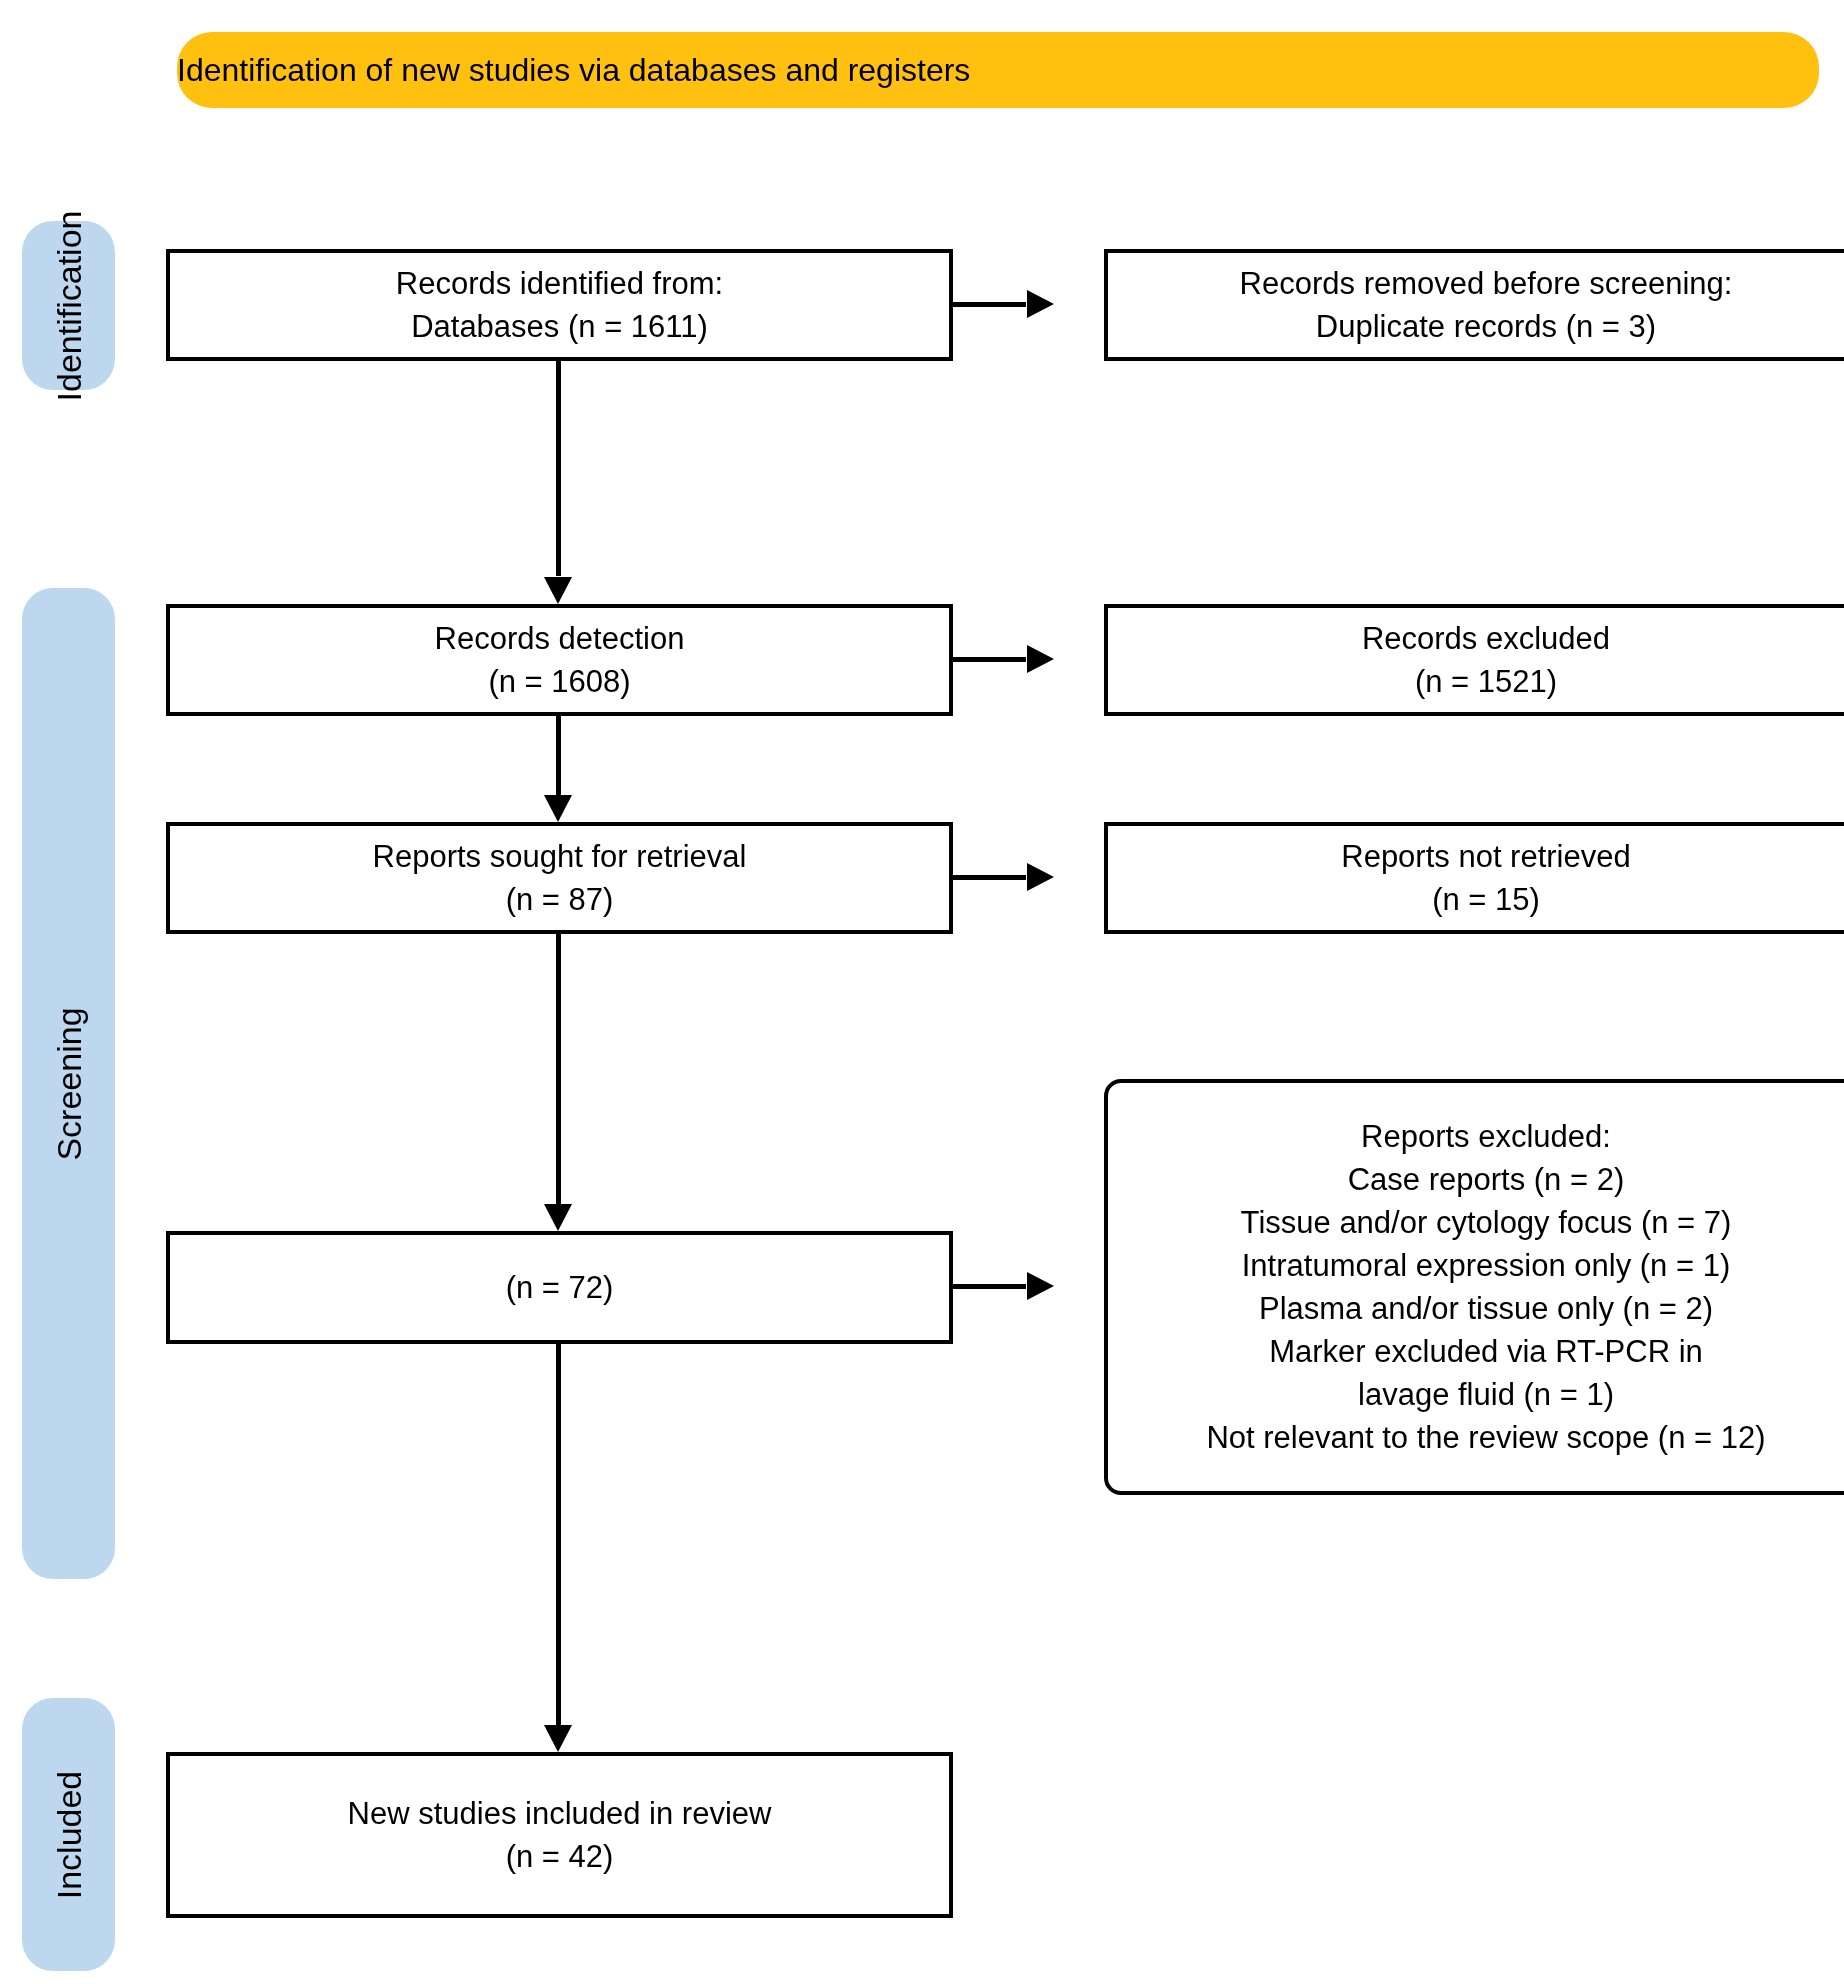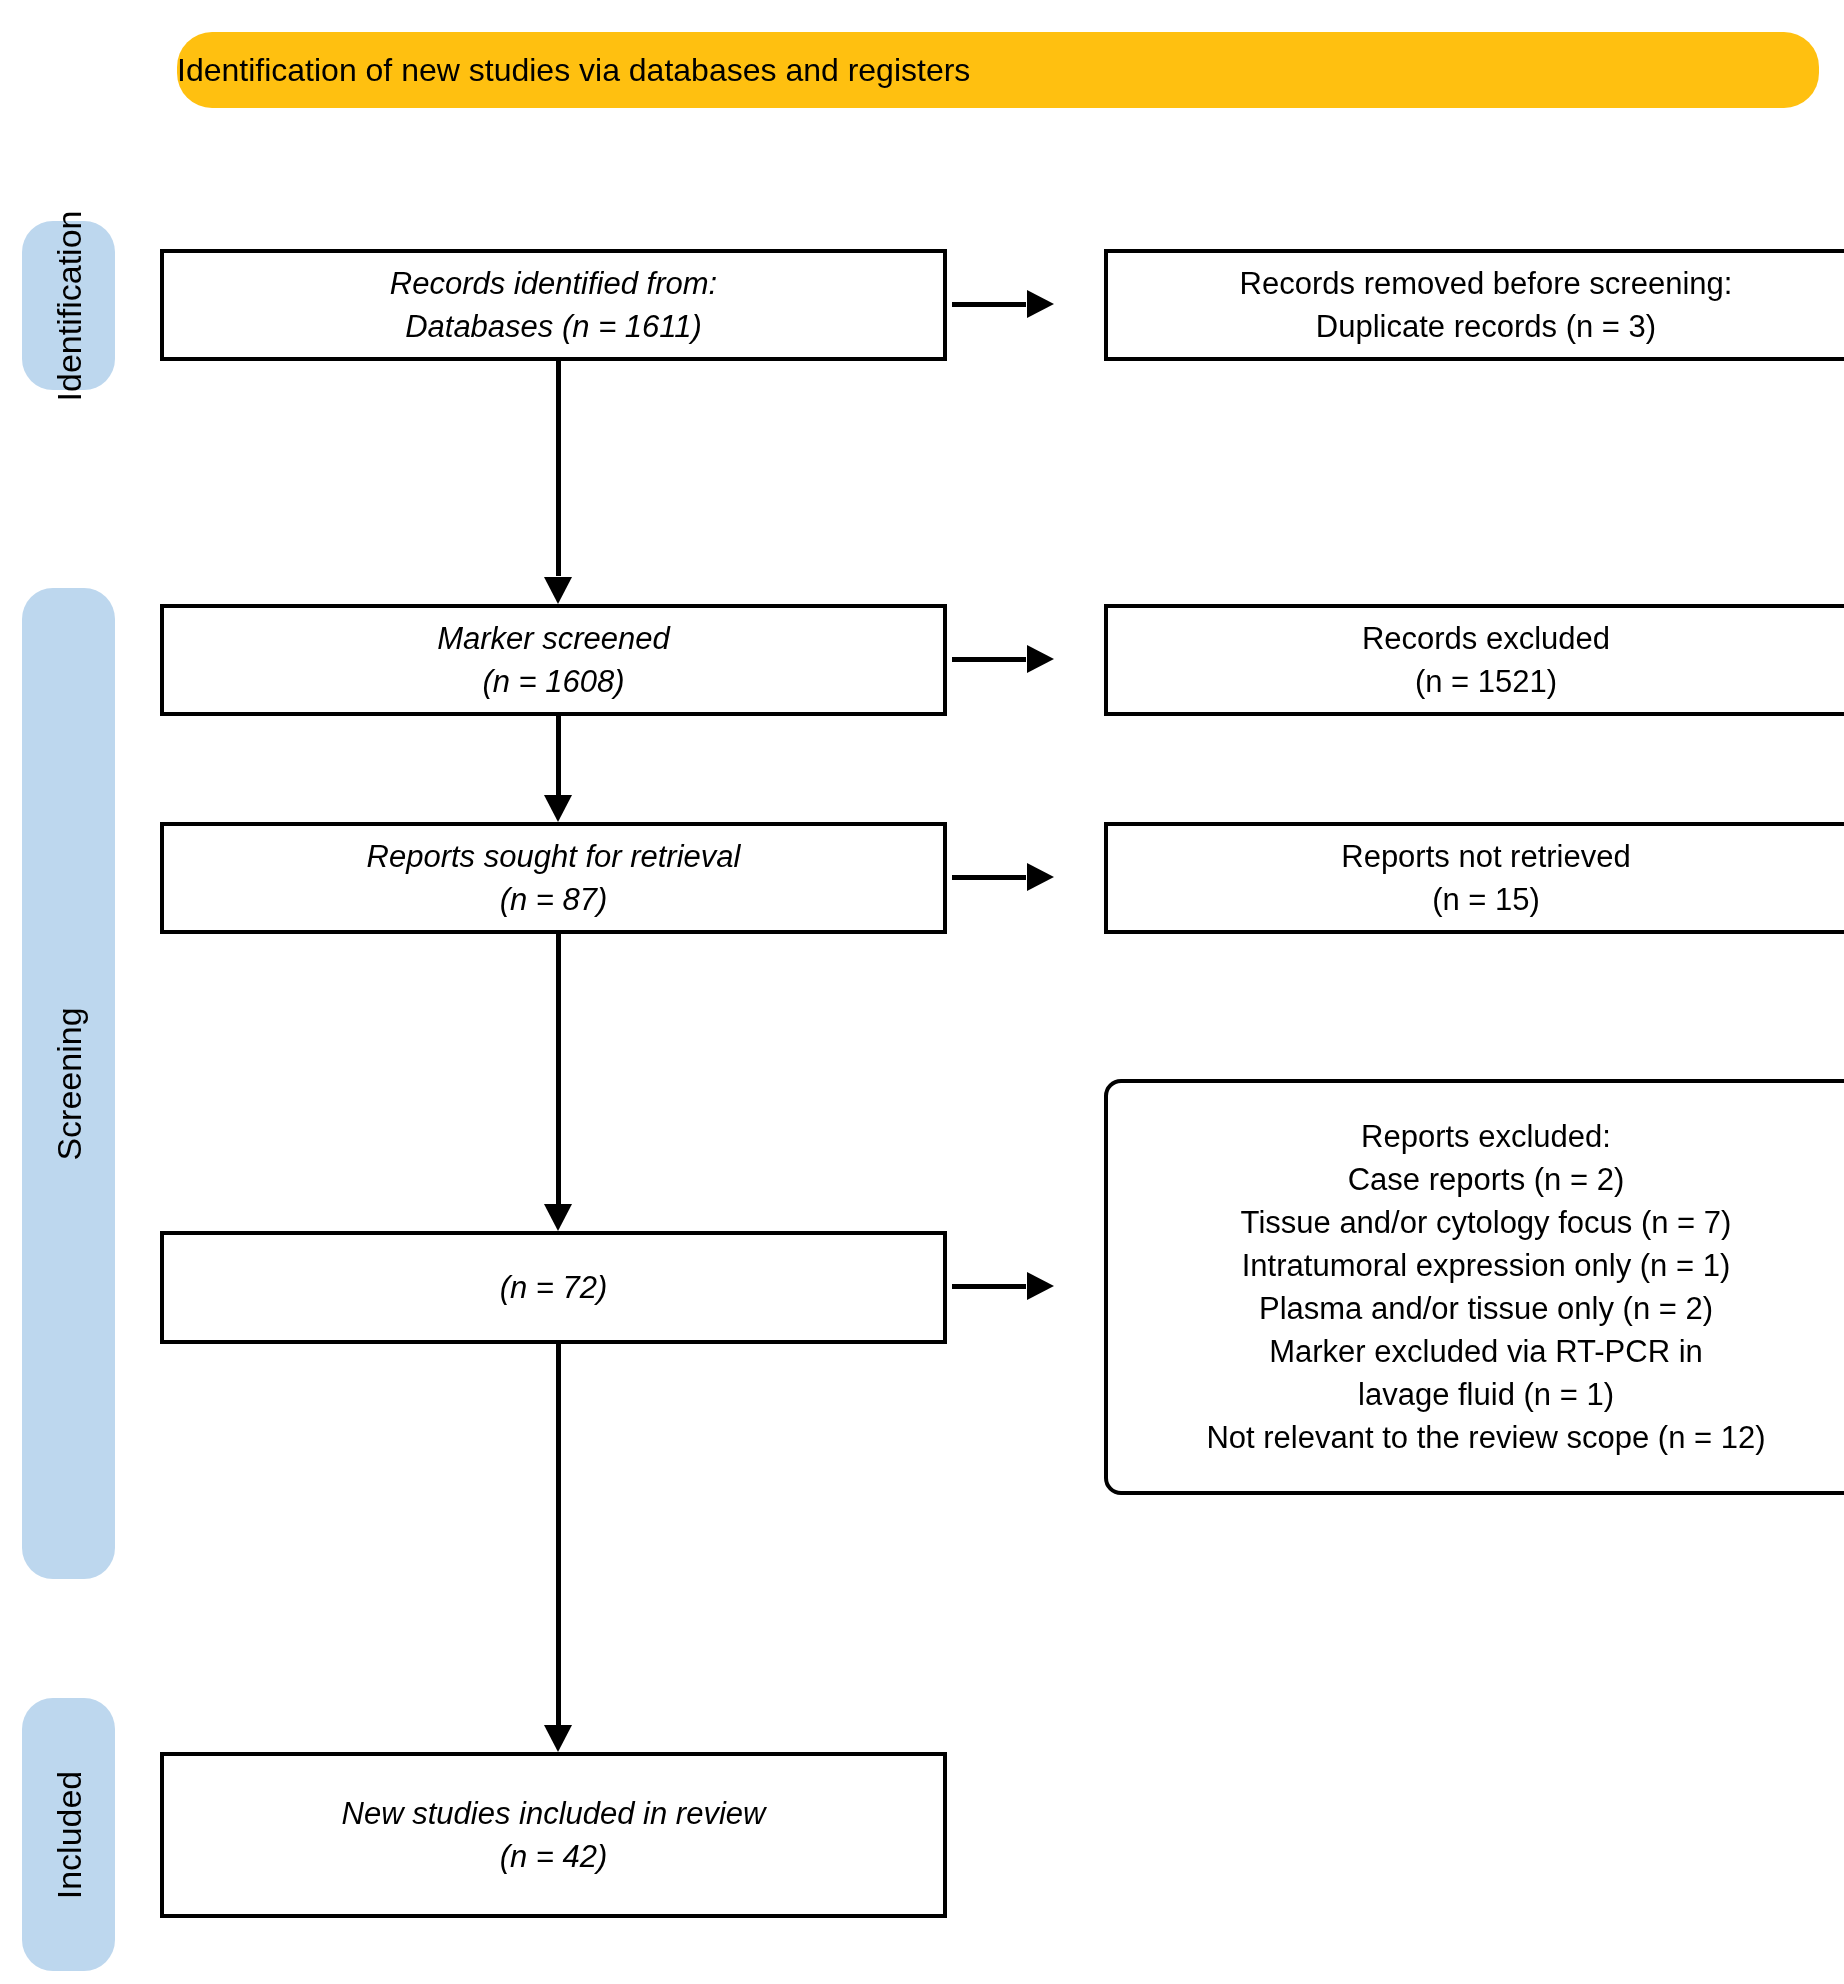--- a/index.html
+++ b/index.html
@@ -40,21 +40,21 @@
     position: absolute;
     box-sizing: border-box;
     border: 4px solid var(--box-border, #000000);
     background: #ffffff;
     display: flex; flex-direction: column;
     align-items: center; justify-content: center;
     text-align: center;
     font-size: 31px;
     line-height: 43px;
   }
-  .col-left  { left: 160px;  width: 787px; font-style: italic; }
+  .col-left  { left: 166px;  width: 787px; }
   .col-right { left: 1104px; width: 764px; }
   .row1 { top: 249px;  height: 112px; }
   .row2 { top: 604px;  height: 112px; }
   .row3 { top: 822px; height: 112px; }
   .row4 { top: 1231px; height: 113px; }
   .box-reports-excluded { top: 1079px; height: 416px; border-radius: 17px; }
   .box-included { top: 1752px; height: 166px; }
   .vline {
     position: absolute;
     width: 4.7px; left: 556px;
@@ -102,21 +102,21 @@
   <div class="flow-box col-left row1">
     <div>Records identified from:</div>
     <div>Databases (n = 1611)</div>
   </div>
   <div class="flow-box col-right row1">
     <div>Records removed before screening:</div>
     <div>Duplicate records (n = 3)</div>
   </div>
 
   <div class="flow-box col-left row2">
-    <div>Marker screened</div>
+    <div>Records detection</div>
     <div>(n = 1608)</div>
   </div>
   <div class="flow-box col-right row2">
     <div>Records excluded</div>
     <div>(n = 1521)</div>
   </div>
 
   <div class="flow-box col-left row3">
     <div>Reports sought for retrieval</div>
     <div>(n = 87)</div>

